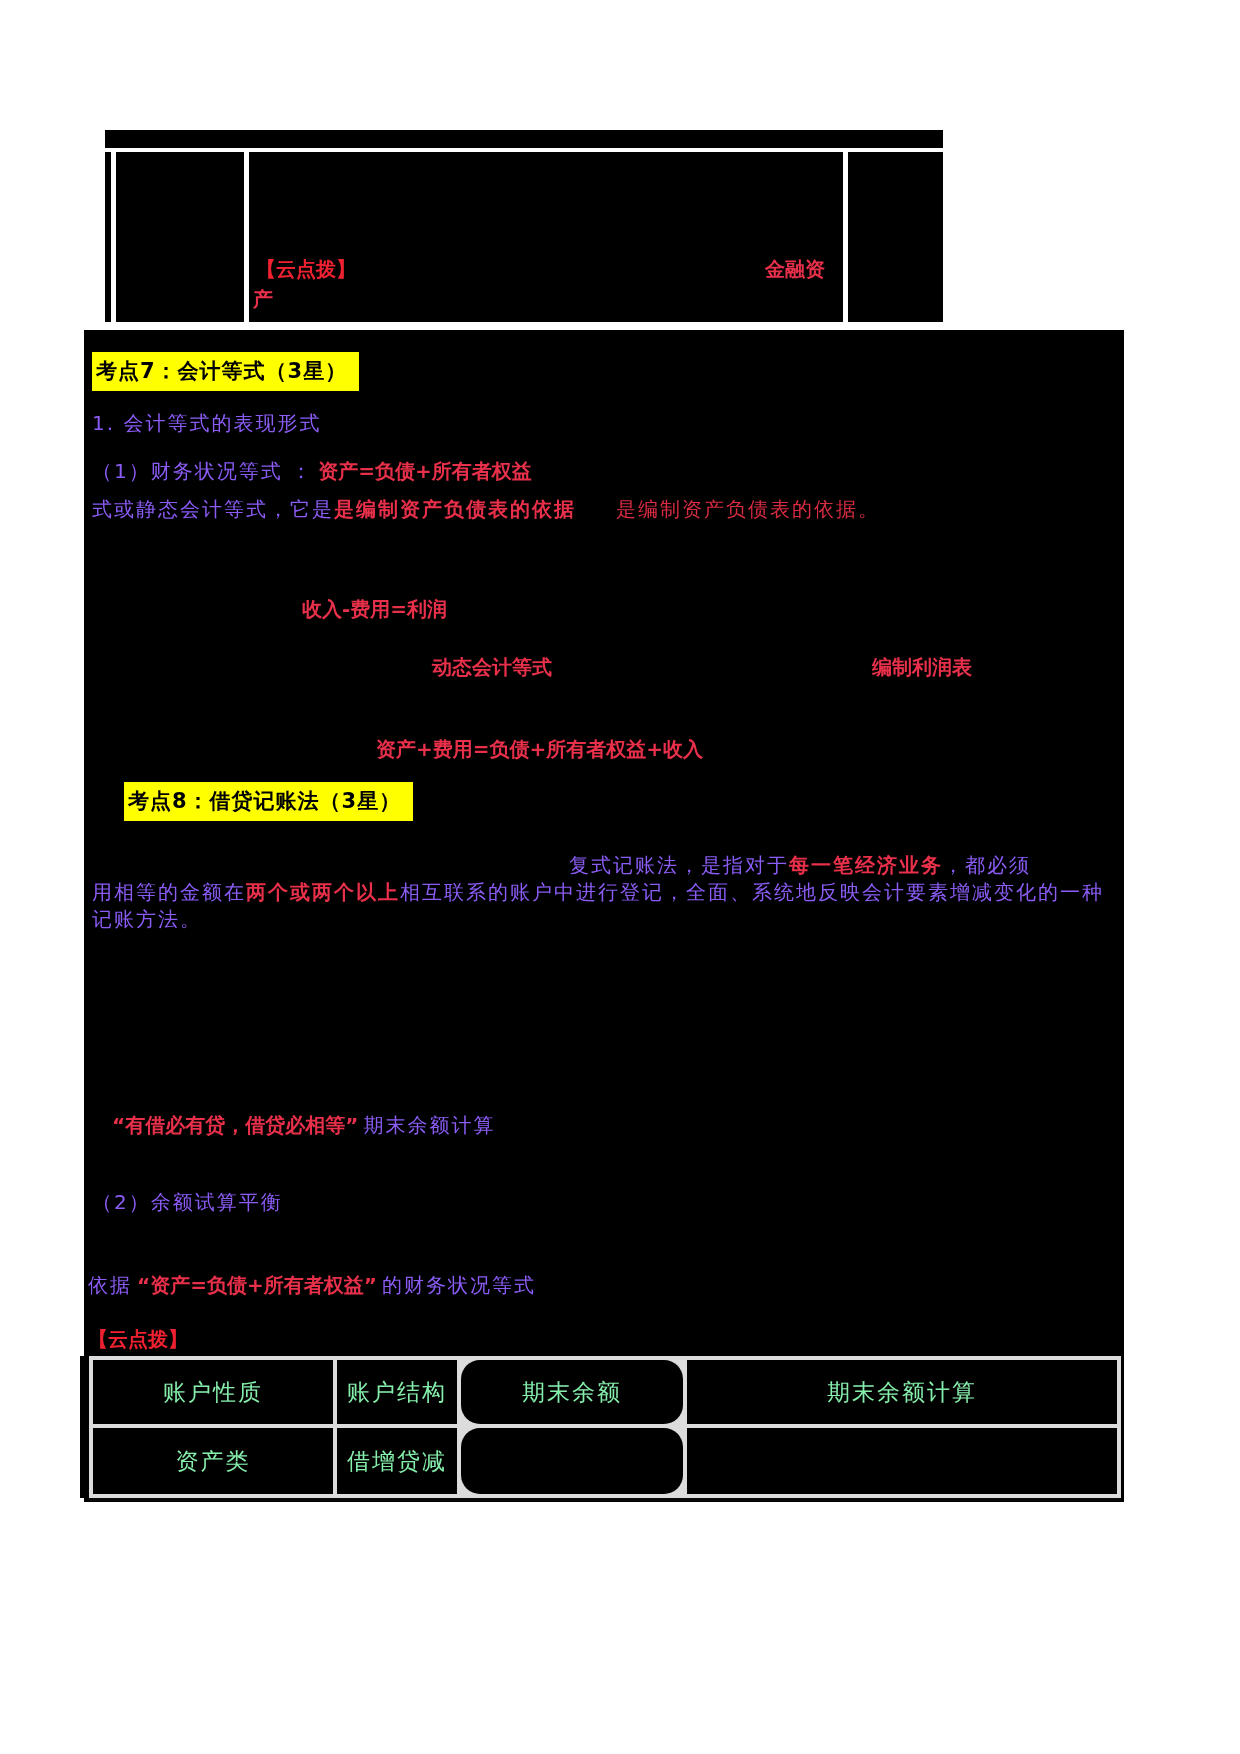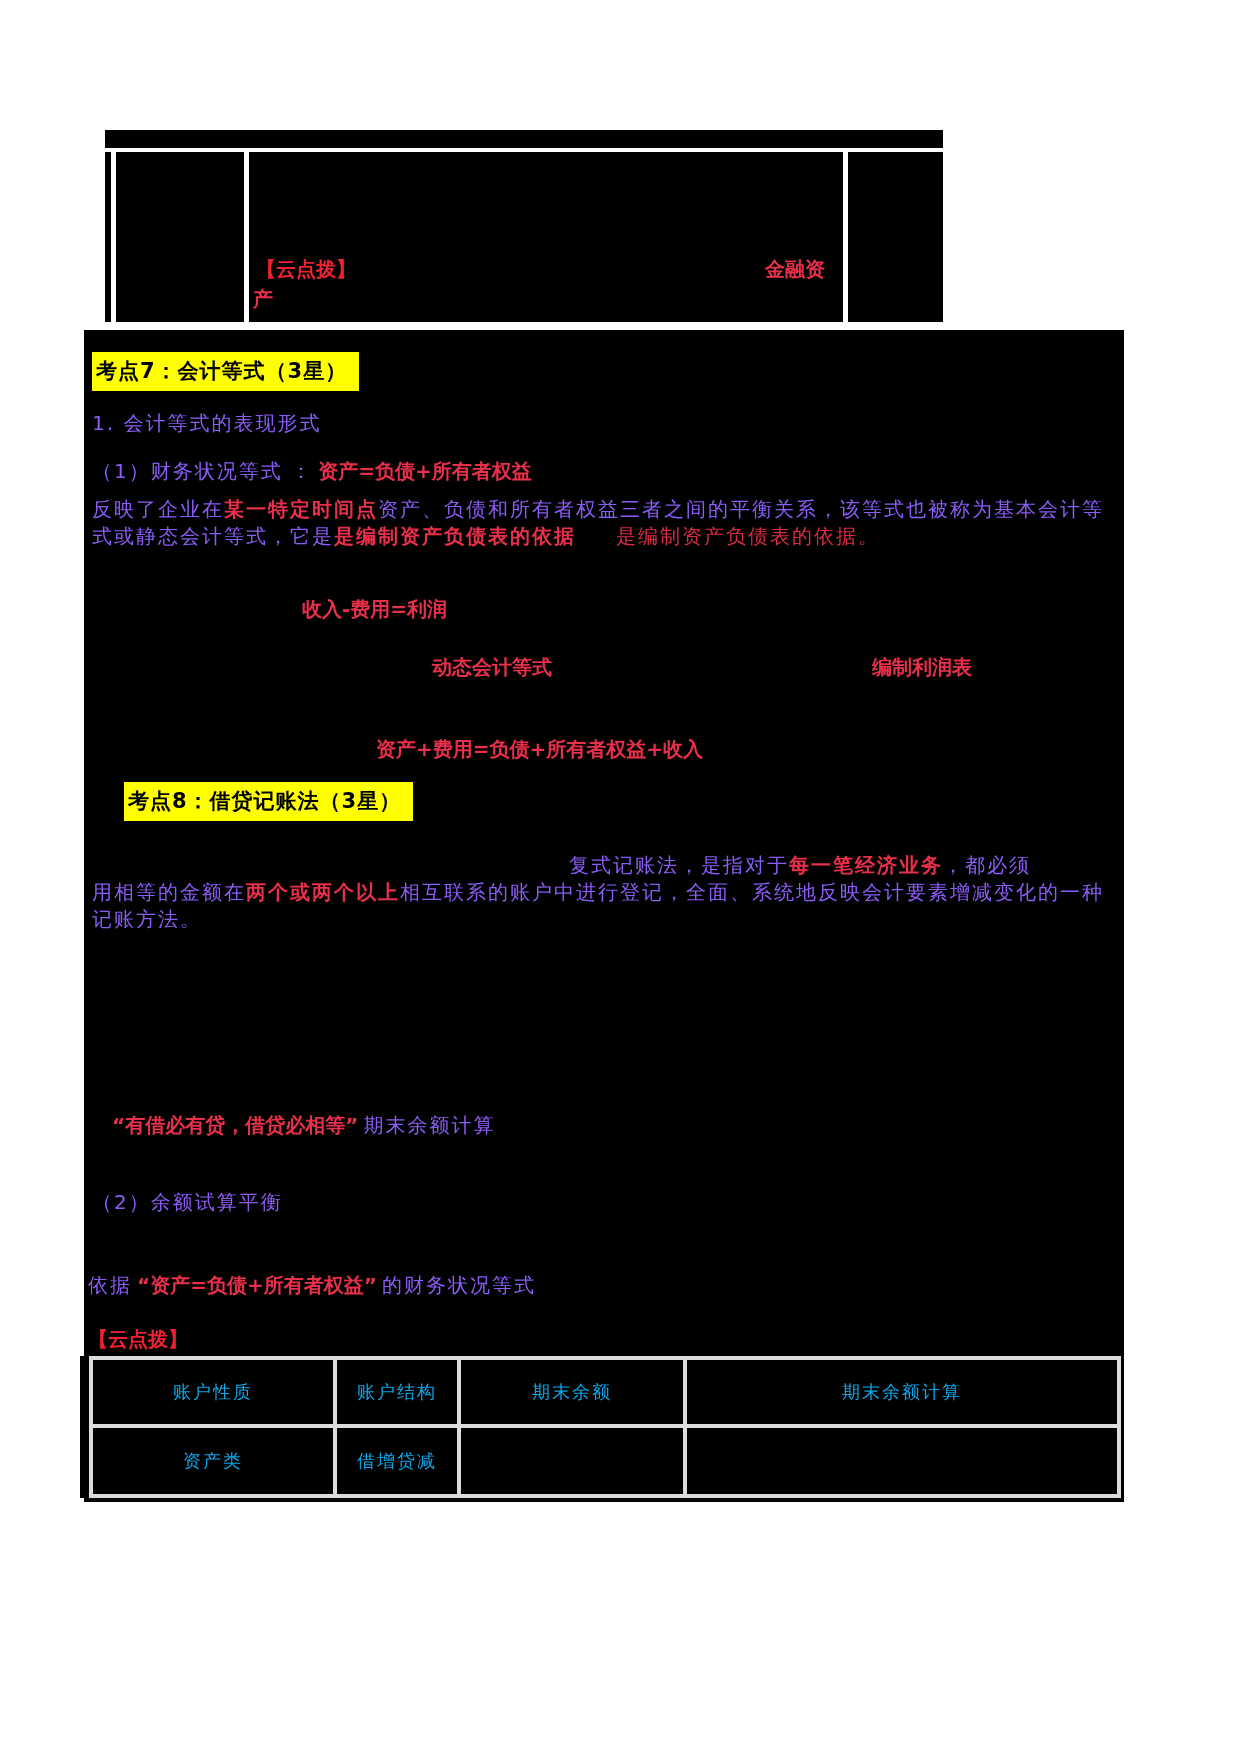--- a/index.html
+++ b/index.html
@@ -35,35 +35,35 @@
   .hl-heading{
     display:inline-block;background:#ffff00;color:#000;
     font-weight:bold;font-size:21px;padding:5px 12px 6px 4px;
     letter-spacing:1px;white-space:nowrap;
   }
   .dim{color:#8b5cf6;font-size:20px;letter-spacing:2px;}
   .para{font-size:20px;line-height:27px;letter-spacing:2px;}
   .pline{display:block;white-space:nowrap;}
   .spacer477{display:inline-block;width:477px;}
   .spacer40{display:inline-block;width:40px;}
-  .tbl-txt{color:#0ea5e9;font-size:18px;letter-spacing:2px;}
+  .tbl-txt{color:#86efac;font-size:23px;letter-spacing:2px;}
   
   #bottom-table{position:absolute;left:5px;top:1026px;width:1032px;}
   .bt-inner{background:#dcdcdc;padding:4px;position:relative;}
   .bt-bar{position:absolute;left:-9px;top:0;width:5px;height:100%;background:#000;}
   .bt-row{display:flex;}
   .bt-row + .bt-row{margin-top:4px;}
   .bt-cell{
     background:#000;display:flex;align-items:center;justify-content:center;
   }
   .bt-h{height:64px;}
   .bt-r{height:66px;}
   .bt-c1{width:240px;margin-right:4px;}
   .bt-c2{width:120px;margin-right:4px;}
-  .bt-c3{width:222px;margin-right:4px;}
+  .bt-c3{width:222px;margin-right:4px;border-radius:19px;}
   .bt-c4{flex:1;}
   .bt-under{height:3px;background:#0a0a0a;margin-top:0px;}
 </style>
 </head>
 <body>
 
 <div id="top-table">
   <div class="cut-strip"></div>
   <div class="tt-row">
     <div class="tt-bar"></div>
@@ -88,23 +88,20 @@
   </div>
 
   <div class="abs dim" style="left:8px;top:80px;">1. 会计等式的表现形式</div>
 
   <div class="abs" style="left:8px;top:128px;white-space:nowrap;">
     <span class="dim">（1）财务状况等式 ：</span>
     <span class="red-b">资产=负债+所有者权益</span>
   </div>
 
   <div class="abs para" style="left:8px;top:166px;width:1030px;">
-    <span class="pline">
-      <span class="dim">反映了企业在</span><span class="red-b">某一特定时间点</span><span class="dim">资产、负债和所有者权益三者之间的平衡关系，该等式也被称为基本会计等</span>
-    </span>
     <span class="pline">
       <span class="dim">式或静态会计等式，它是</span><span class="red-b">是编制资产负债表的依据</span><span class="spacer40"></span><span class="red-n">是编制资产负债表的依据。</span>
     </span>
   </div>
 
   <div class="abs red-b" style="left:218px;top:266px;">收入-费用=利润</div>
 
   <div class="abs red-b" style="left:348px;top:324px;">动态会计等式</div>
   <div class="abs red-b" style="left:788px;top:324px;">编制利润表</div>
 

